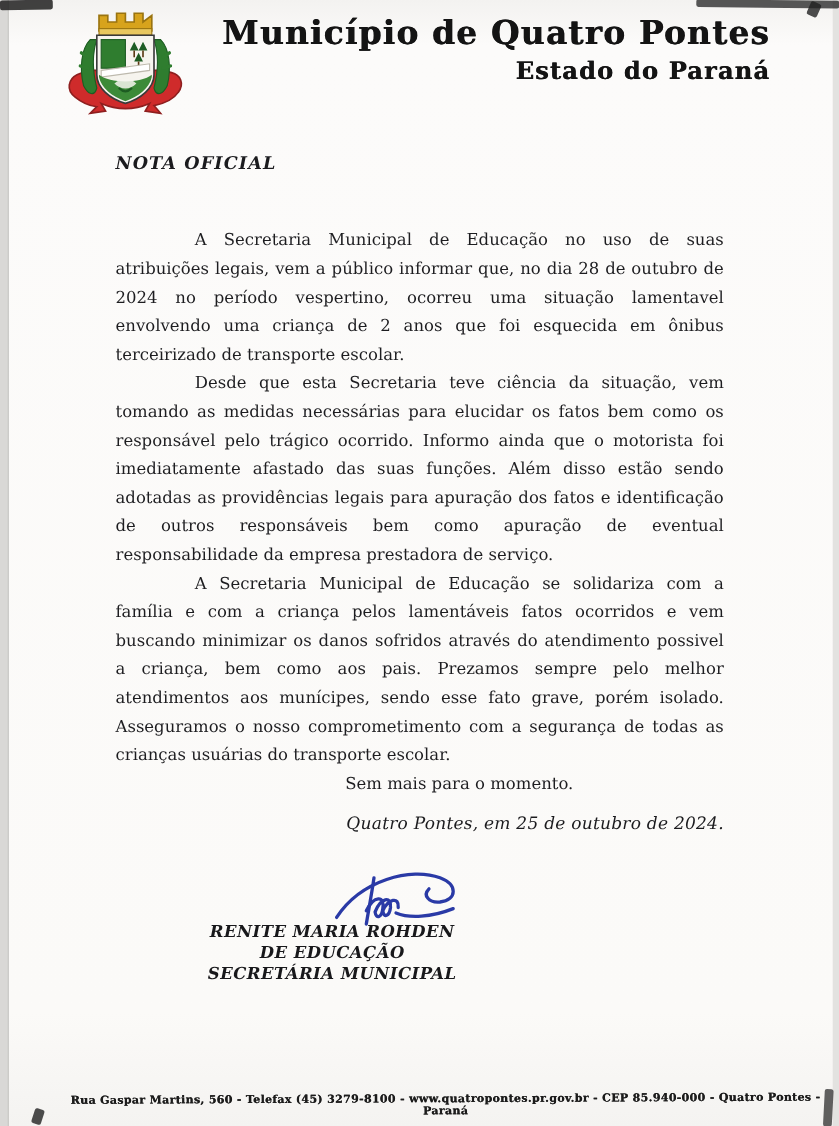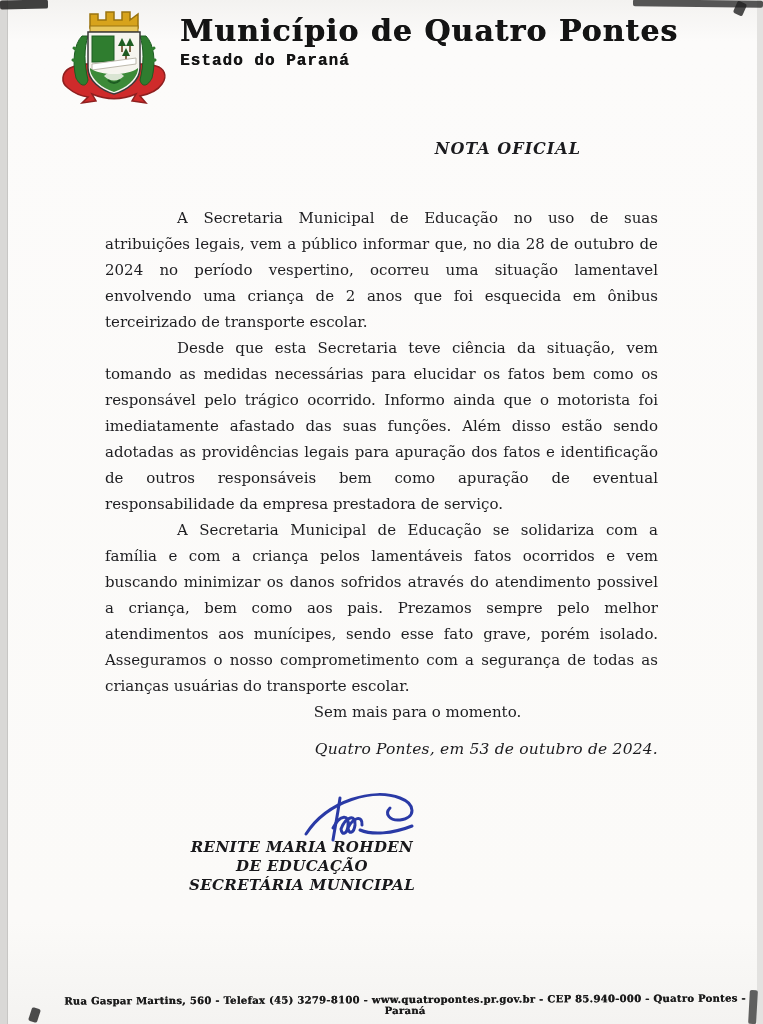--- a/index.html
+++ b/index.html
@@ -19,36 +19,35 @@
   .artifact{position:absolute;background:#202020;border-radius:2px;}
   .a-tl{left:0;top:0;width:48px;height:9px;transform:rotate(-1deg);opacity:.85;}
   .a-tr{right:0;top:0;width:130px;height:7px;transform:rotate(.6deg);opacity:.75;}
   .a-tr2{right:18px;top:2px;width:10px;height:13px;transform:rotate(24deg);opacity:.8;}
   .a-bl{left:30px;bottom:2px;width:9px;height:14px;transform:rotate(18deg);opacity:.8;}
   .a-br{right:6px;bottom:0;width:8px;height:34px;transform:rotate(3deg);opacity:.7;}
 
   
   .logo{position:absolute;left:60px;top:6px;width:108px;height:100px;}
   .header-text{
-    position:absolute;left:180px;top:14px;width:520px;text-align:left;
+    position:absolute;left:180px;top:14px;width:520px;text-align:right;
     color:#141414;font-weight:700;
   }
   .muni-title{
     font-size:30px;letter-spacing:1px;line-height:34px;
     text-shadow:0.5px 0 0 #141414;
   }
   .muni-state{
-    font-size:16px;letter-spacing:1px;margin-top:4px;
+    font-size:22px;letter-spacing:1px;margin-top:4px;
     text-shadow:0.4px 0 0 #141414;
-    font-family:Liberation Mono, monospace;
   }
 
   
   .doc-title{
-    position:absolute;left:105px;top:139px;width:476px;text-align:right;
+    position:absolute;left:105px;top:139px;width:476px;text-align:left;
     font-style:italic;font-weight:700;font-size:16px;letter-spacing:1px;color:#1b1b1e;
   }
   .body-block{
     position:absolute;left:105px;top:205px;width:553px;
     font-size:15px;line-height:26px;color:#1d1d20;
     text-align:justify;
   }
   .body-block p{margin:0;text-indent:72px;}
   .p1{margin-bottom:2px;}
   .p2{margin-bottom:7px;}
@@ -124,21 +123,21 @@
 
   <div class="doc-title">NOTA OFICIAL</div>
 
   <div class="body-block">
     <p class="p1">A Secretaria Municipal de Educação no uso de suas atribuições legais, vem a público informar que, no dia 28 de outubro de 2024 no período vespertino, ocorreu uma situação lamentavel envolvendo uma criança de 2 anos que foi esquecida em ônibus terceirizado de transporte escolar.</p>
     <p class="p2">Desde que esta Secretaria teve ciência da situação, vem tomando as medidas necessárias para elucidar os fatos bem como os responsável pelo trágico ocorrido. Informo ainda que o motorista foi imediatamente afastado das suas funções. Além disso estão sendo adotadas as providências legais para apuração dos fatos e identificação de outros responsáveis bem como apuração de eventual responsabilidade da empresa prestadora de serviço.</p>
     <p class="p3">A Secretaria Municipal de Educação se solidariza com a família e com a criança pelos lamentáveis fatos ocorridos e vem buscando minimizar os danos sofridos através do atendimento possivel a criança, bem como aos pais. Prezamos sempre pelo melhor atendimentos aos munícipes, sendo esse fato grave, porém isolado. Asseguramos o nosso comprometimento com a segurança de todas as crianças usuárias do transporte escolar.</p>
     <p class="closing">Sem mais para o momento.</p>
   </div>
 
-  <div class="dateline">Quatro Pontes, em 53 de outubro de 2024.</div>
+  <div class="dateline">Quatro Pontes, em 25 de outubro de 2024.</div>
 
   <div class="sig-ink">
     <svg viewBox="0 0 140 62" width="140" height="62" aria-hidden="true">
       <g fill="none" stroke="#2a3aa6" stroke-width="3" stroke-linecap="round" stroke-linejoin="round">
         <path d="M6 48 C28 14 74 2 100 12 C116 18 116 32 100 34 C90 35 84 28 90 22"></path>
         <path d="M40 12 C38 26 35 42 33 54"></path>
         <path d="M33 42 C40 28 50 28 48 40 C47 48 42 50 41 43 C46 30 56 28 55 39 C54 47 49 49 48 42 C53 31 63 29 62 39"></path>
         <path d="M60 44 C72 49 92 48 112 40"></path>
       </g>
     </svg>

